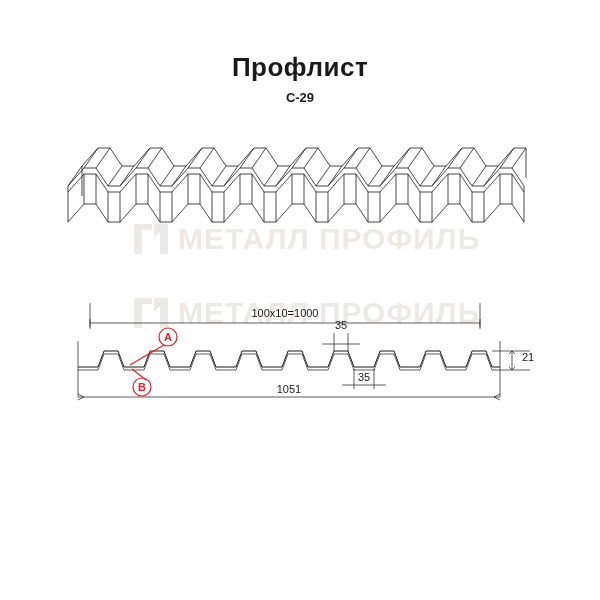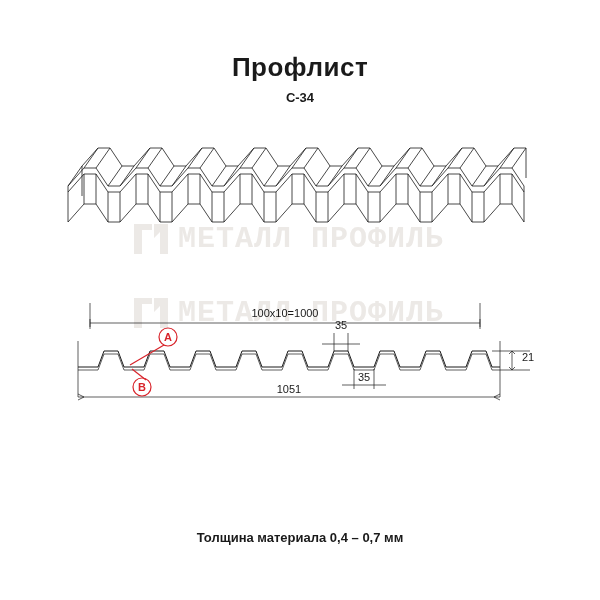--- a/index.html
+++ b/index.html
@@ -66,21 +66,21 @@
     height: 130px;
   }
   .wm {
     position: absolute;
     pointer-events: none;
     color: #ece9e6;
     font-weight: bold;
     font-size: 30px;
     letter-spacing: 1px;
     white-space: nowrap;
-    font-family: Liberation Mono, monospace;
+    font-family: Liberation Sans, sans-serif;
   }
   .wm1 { top: 222px; left: 178px; }
   .wm2 { top: 296px; left: 178px; }
   .wm-ico {
     position: absolute;
     pointer-events: none;
   }
   svg { display: block; overflow: visible; }
   .ln { stroke: #1a1a1a; fill: none; stroke-width: 1; }
   .ln-thin { stroke: #1a1a1a; fill: none; stroke-width: 0.8; }
@@ -88,21 +88,21 @@
   .red { stroke: #d8232a; fill: none; stroke-width: 1.2; }
   .redtxt { fill: #d8232a; font-size: 11px; font-weight: bold; font-family: "Liberation Sans", sans-serif; }
   .dtxt { fill: #1a1a1a; font-size: 11px; font-family: "Liberation Sans", sans-serif; }
 </style>
 </head>
 <body>
 
 <div class="page">
 
   <div class="title">Профлист</div>
-  <div class="subtitle">С-34</div>
+  <div class="subtitle">С-29</div>
 
   <div class="wm wm1">МЕТАЛЛ ПРОФИЛЬ</div>
   <div class="wm wm2">МЕТАЛЛ ПРОФИЛЬ</div>
 
   <svg class="wm-ico" style="top:218px;left:128px" width="46" height="42" viewBox="0 0 46 42">
     <path d="M6 6 L24 6 L24 12 L14 12 L14 36 L6 36 Z M26 6 L40 6 L40 36 L32 36 L32 14 L26 20 Z" fill="#ece9e6"></path>
   </svg>
   <svg class="wm-ico" style="top:292px;left:128px" width="46" height="42" viewBox="0 0 46 42">
     <path d="M6 6 L24 6 L24 12 L14 12 L14 36 L6 36 Z M26 6 L40 6 L40 36 L32 36 L32 14 L26 20 Z" fill="#ece9e6"></path>
   </svg>
@@ -185,15 +185,14 @@
 
       <g>
         <circle class="red" cx="82" cy="98" r="9"></circle>
         <path class="red" d="M86 91 L72 80"></path>
         <text class="redtxt" x="82" y="102" text-anchor="middle">B</text>
       </g>
 
     </svg>
   </div>
 
-  <div class="footer-note">Толщина материала 0,4 – 0,7 мм</div>
 
 </div>
 
 </body></html>

